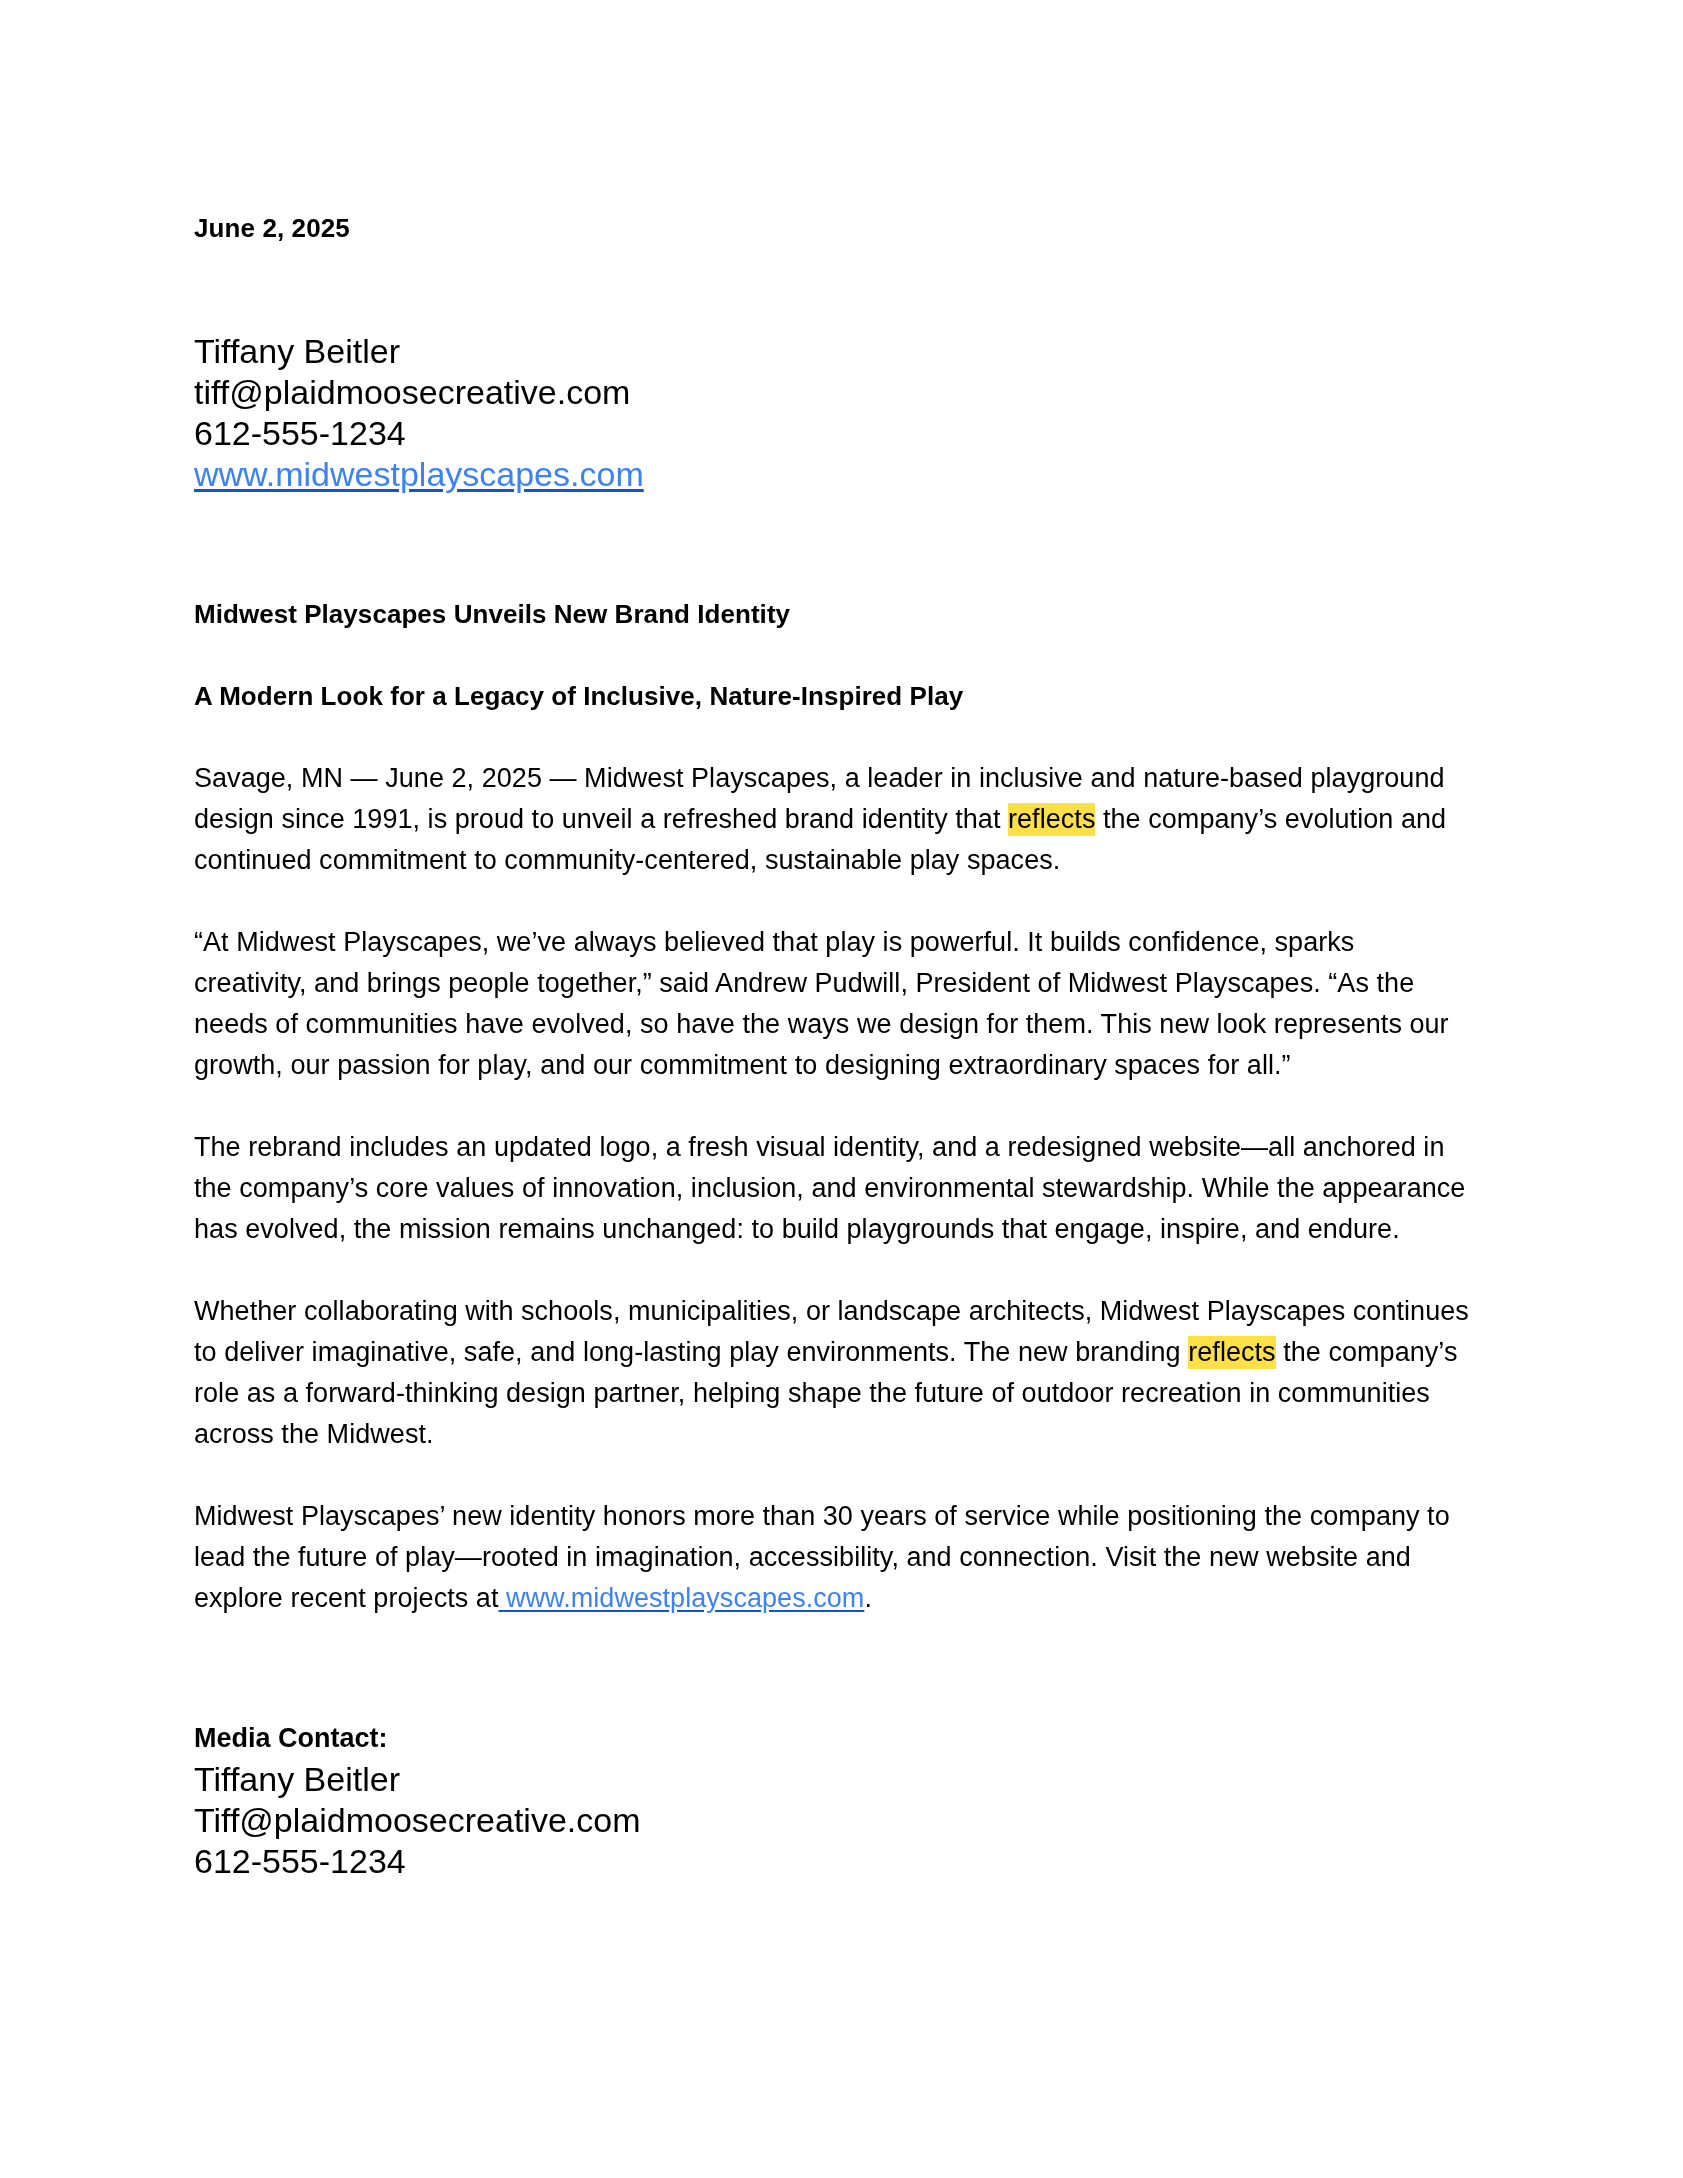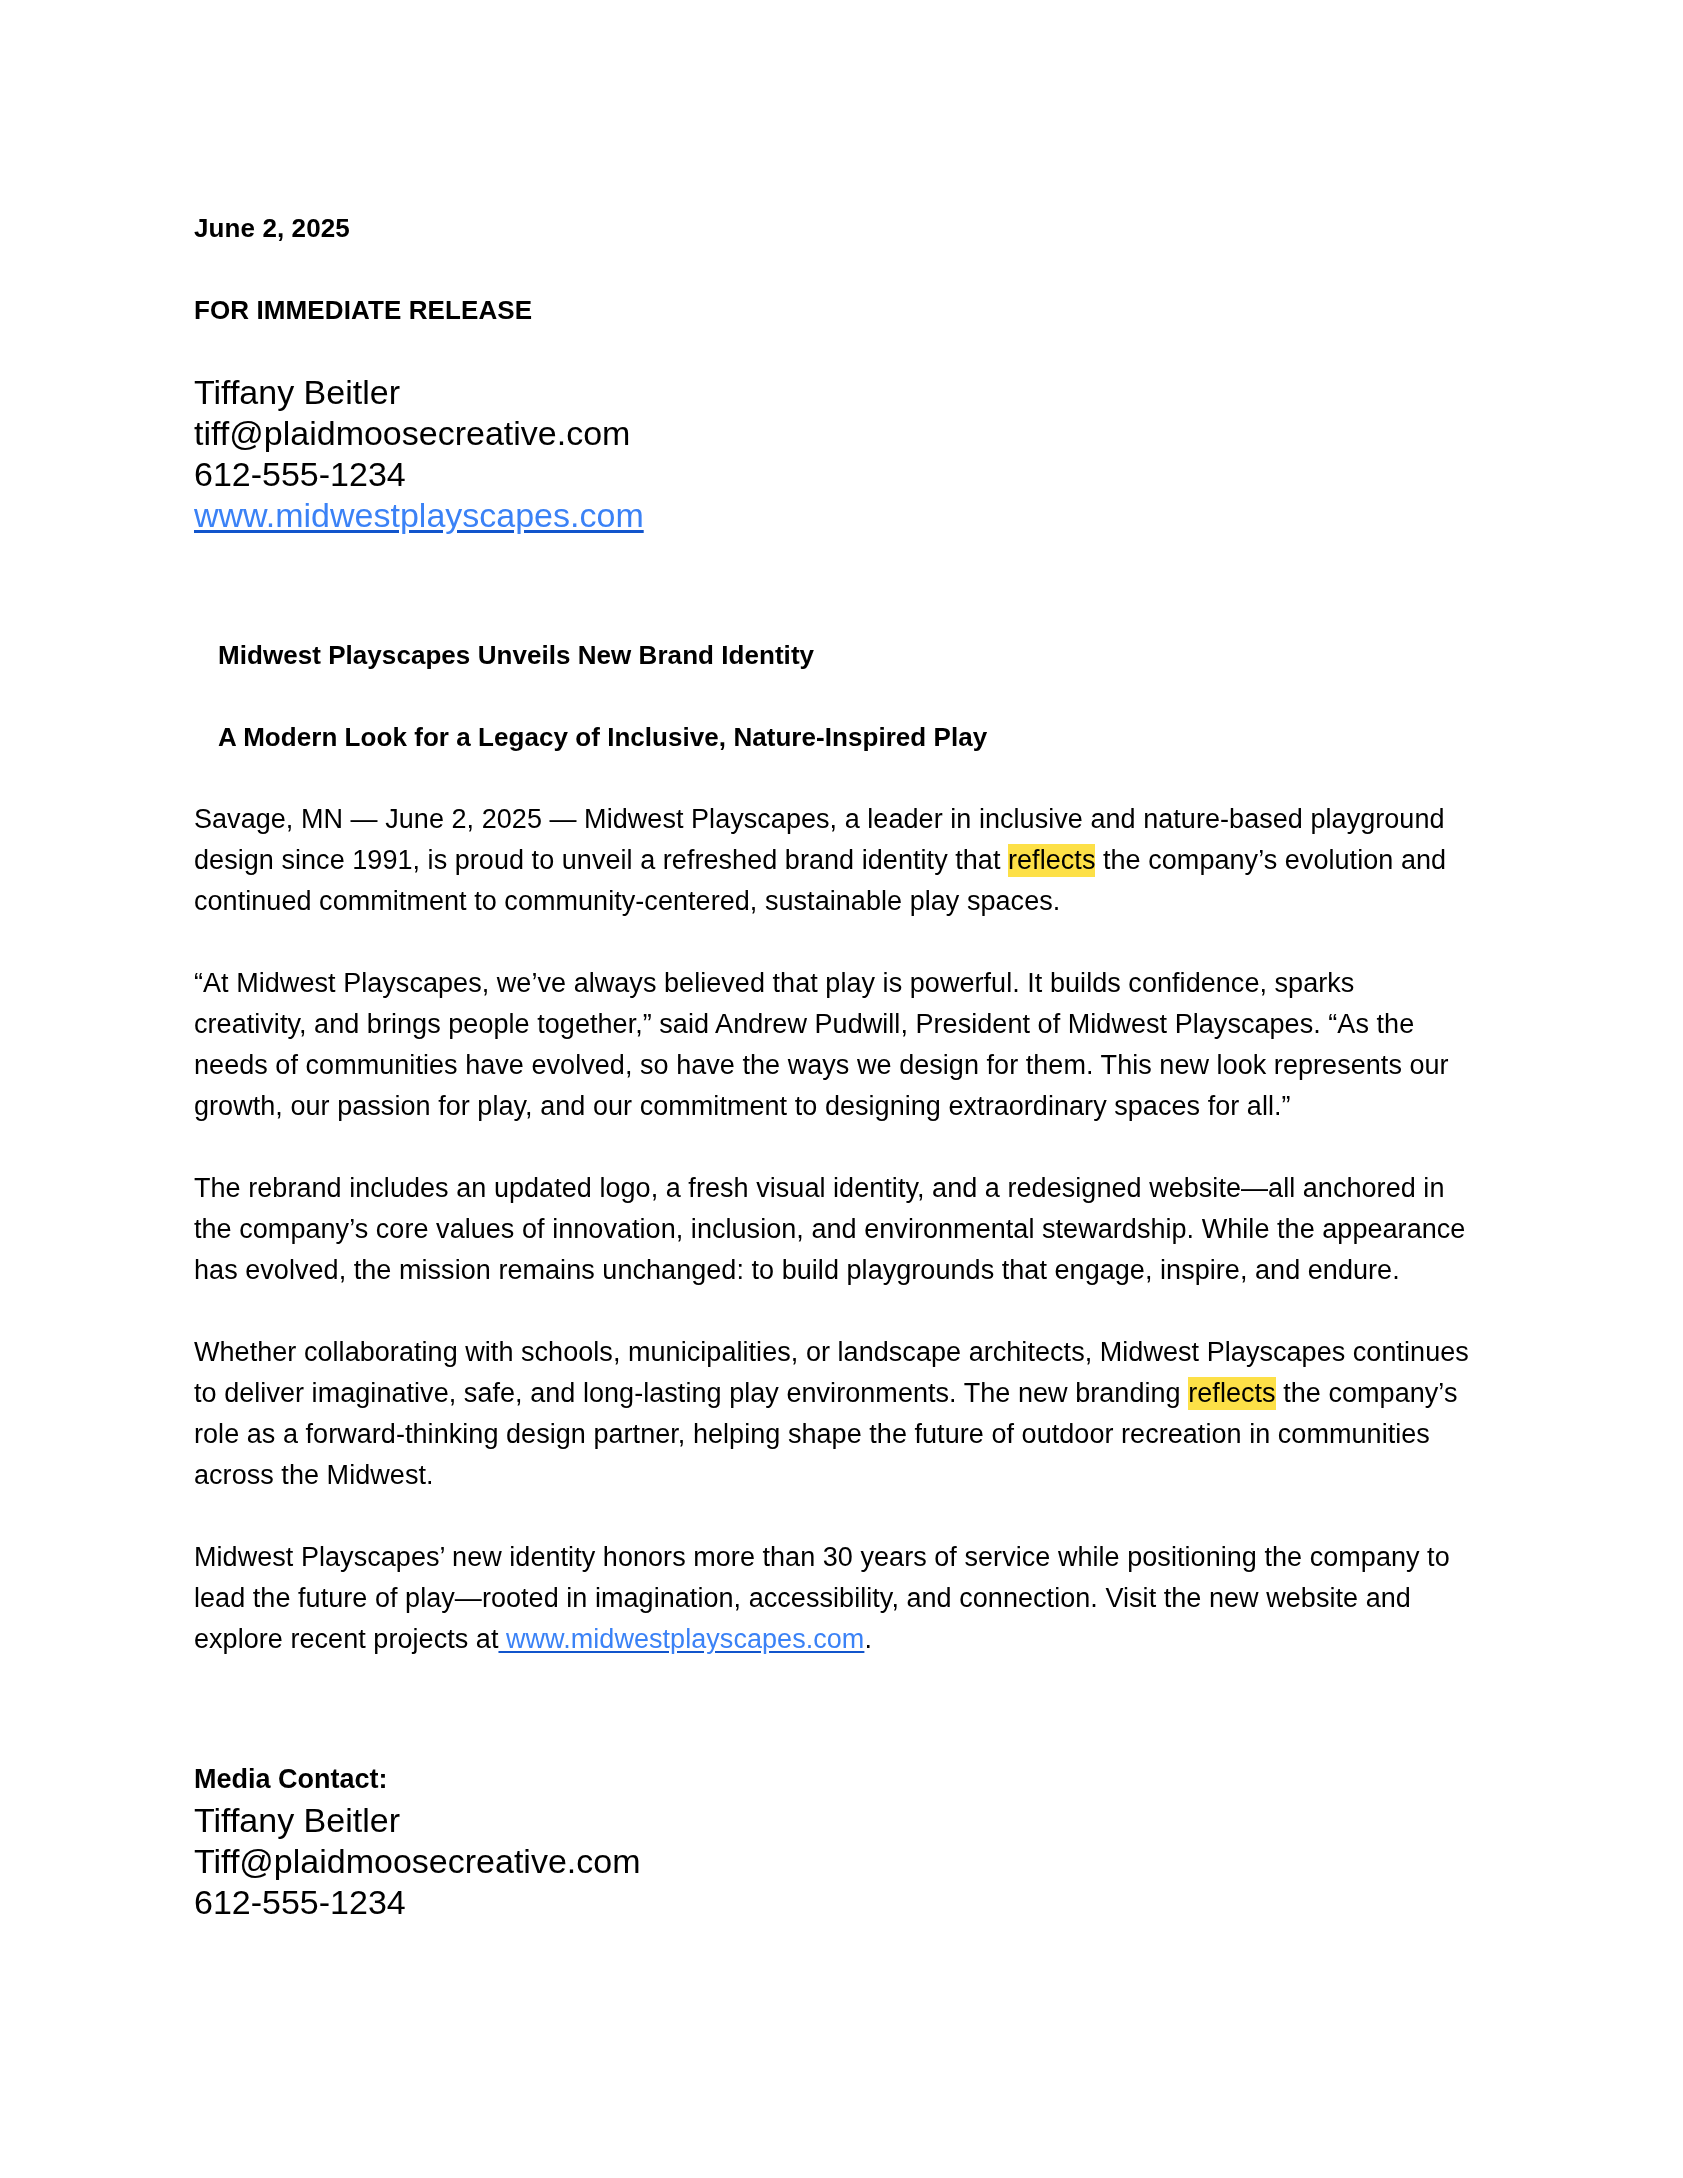--- a/index.html
+++ b/index.html
@@ -34,21 +34,20 @@
   }
   .bold { font-weight: bold; }
   .gap-md { height: 41px; }
   .gap-xl { height: 99px; }
 
   .headline {
     font-size: 26px;
     line-height: 41px;
     font-weight: bold;
     letter-spacing: 0.05px;
-    margin-left: 24px;
   }
   p.body {
     margin: 0;
     font-size: 27px;
     line-height: 41px;
     letter-spacing: 0.05px;
     text-align: left;
   }
   .para-gap { height: 41px; }
 
@@ -75,21 +74,20 @@
 </head>
 <body>
 
 <div class="page">
   <div class="sheet">
 
     <div class="line bold">June 2, 2025</div>
 
     <div class="gap-md"></div>
 
-    <div class="line bold">FOR IMMEDIATE RELEASE</div>
 
     <div class="gap-md"></div>
 
     <div class="contact-line">Tiffany Beitler</div>
     <div class="contact-line">tiff@plaidmoosecreative.com</div>
     <div class="contact-line">612-555-1234</div>
     <div class="contact-line"><a class="link" href="#">www.midwestplayscapes.com</a></div>
 
     <div class="gap-xl"></div>
 

